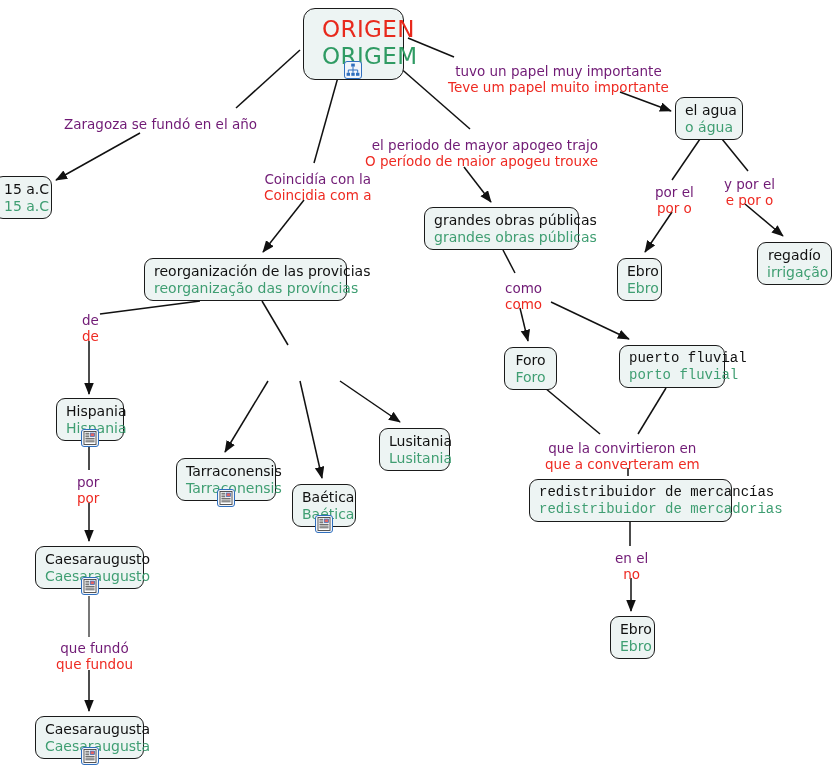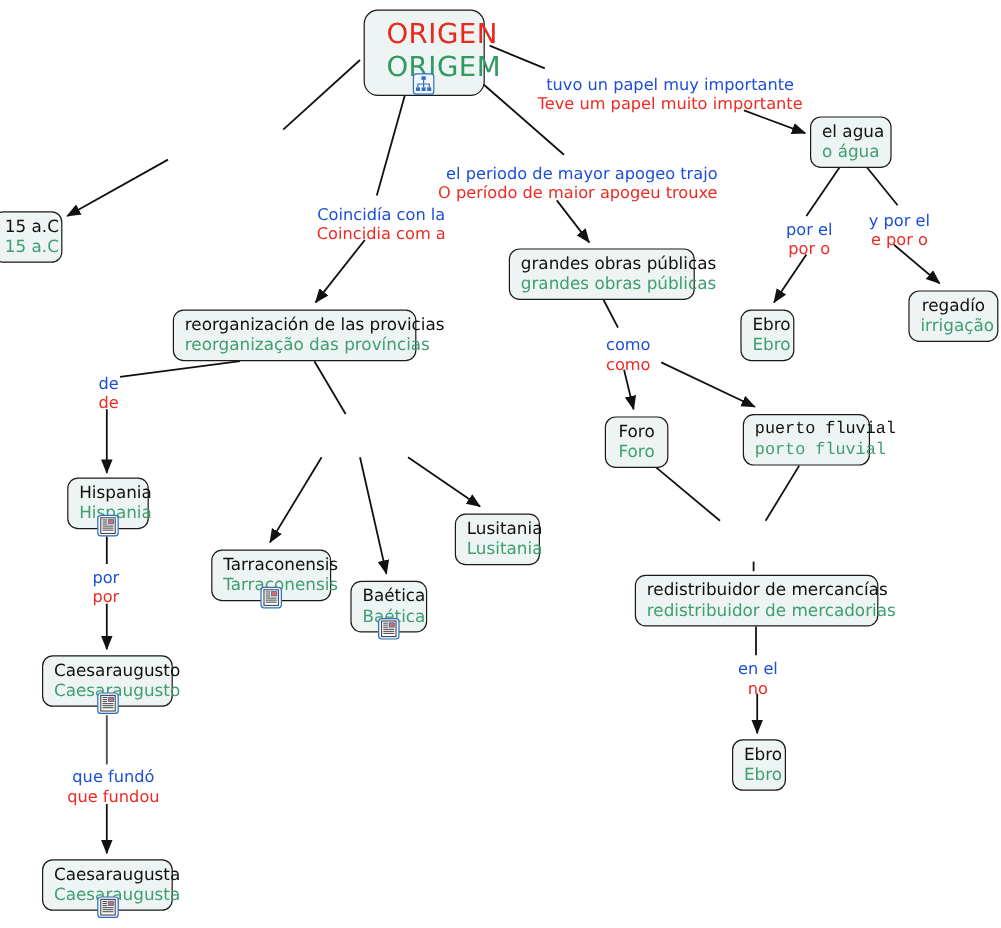--- a/index.html
+++ b/index.html
@@ -31,21 +31,21 @@
   }
   .node.root .es{ color:#e8291c; font-size:23px; letter-spacing:.4px;}
   .node.root .pt{ color:#2f9b63; font-size:23px; letter-spacing:.4px;}
 
   .link{
     position:absolute;
     text-align:center;
     line-height:1.15;
     white-space:nowrap;
   }
-  .link .es{ color:#1d4ed8; font-size:13.5px; display:block;}
+  .link .es{ color:#701a75; font-size:13.5px; display:block;}
   .link .pt{ color:#ee2a22; font-size:13.5px; display:block;}
 
   
   .node-icon{
     position:absolute;
     width:18px;height:18px;
     border:1.5px solid #2f6fbe;
     border-radius:3px;
     background:#f2f5fa;
     box-sizing:border-box;
@@ -207,21 +207,21 @@
   <div class="node" style="left:504px;top:347px;width:53px;">
     <span class="es">Foro</span>
     <span class="pt">Foro</span>
   </div>
 
   <div class="node" style="left:619px;top:345px;width:106px;font-family:Liberation Mono, monospace;">
     <span class="es">puerto fluvial</span>
     <span class="pt">porto fluvial</span>
   </div>
 
-  <div class="node" style="left:529px;top:479px;width:203px;">
+  <div class="node" style="left:529px;top:479px;width:203px;font-family:Liberation Mono, monospace;">
     <span class="es">redistribuidor de mercancías</span>
     <span class="pt">redistribuidor de mercadorias</span>
   </div>
 
   <div class="node" style="left:610px;top:616px;width:45px;">
     <span class="es">Ebro</span>
     <span class="pt">Ebro</span>
   </div>
 
   <div class="node" style="left:675px;top:97px;width:68px;">
@@ -233,20 +233,21 @@
     <span class="es">Ebro</span>
     <span class="pt">Ebro</span>
   </div>
 
   <div class="node" style="left:757px;top:242px;width:75px;">
     <span class="es">regadío</span>
     <span class="pt">irrigação</span>
   </div>
 
   <div class="link" style="left:64px;top:117px;">
+    <span class="es">Zaragoza se fundó en el año</span>
   </div>
 
   <div class="link" style="left:264px;top:172px;">
     <span class="es">Coincidía con la</span>
     <span class="pt">Coincidia com a</span>
   </div>
 
   <div class="link" style="left:365px;top:138px;text-align:right;">
     <span class="es">el periodo de mayor apogeo trajo</span>
     <span class="pt">O período de maior apogeu trouxe</span>
@@ -271,20 +272,24 @@
     <span class="es">que fundó</span>
     <span class="pt">que fundou</span>
   </div>
 
 
   <div class="link" style="left:505px;top:281px;">
     <span class="es">como</span>
     <span class="pt">como</span>
   </div>
 
+  <div class="link" style="left:545px;top:441px;">
+    <span class="es">que la convirtieron en</span>
+    <span class="pt">que a converteram em</span>
+  </div>
 
   <div class="link" style="left:615px;top:551px;">
     <span class="es">en el</span>
     <span class="pt">no</span>
   </div>
 
   <div class="link" style="left:655px;top:185px;">
     <span class="es">por el</span>
     <span class="pt">por o</span>
   </div>

